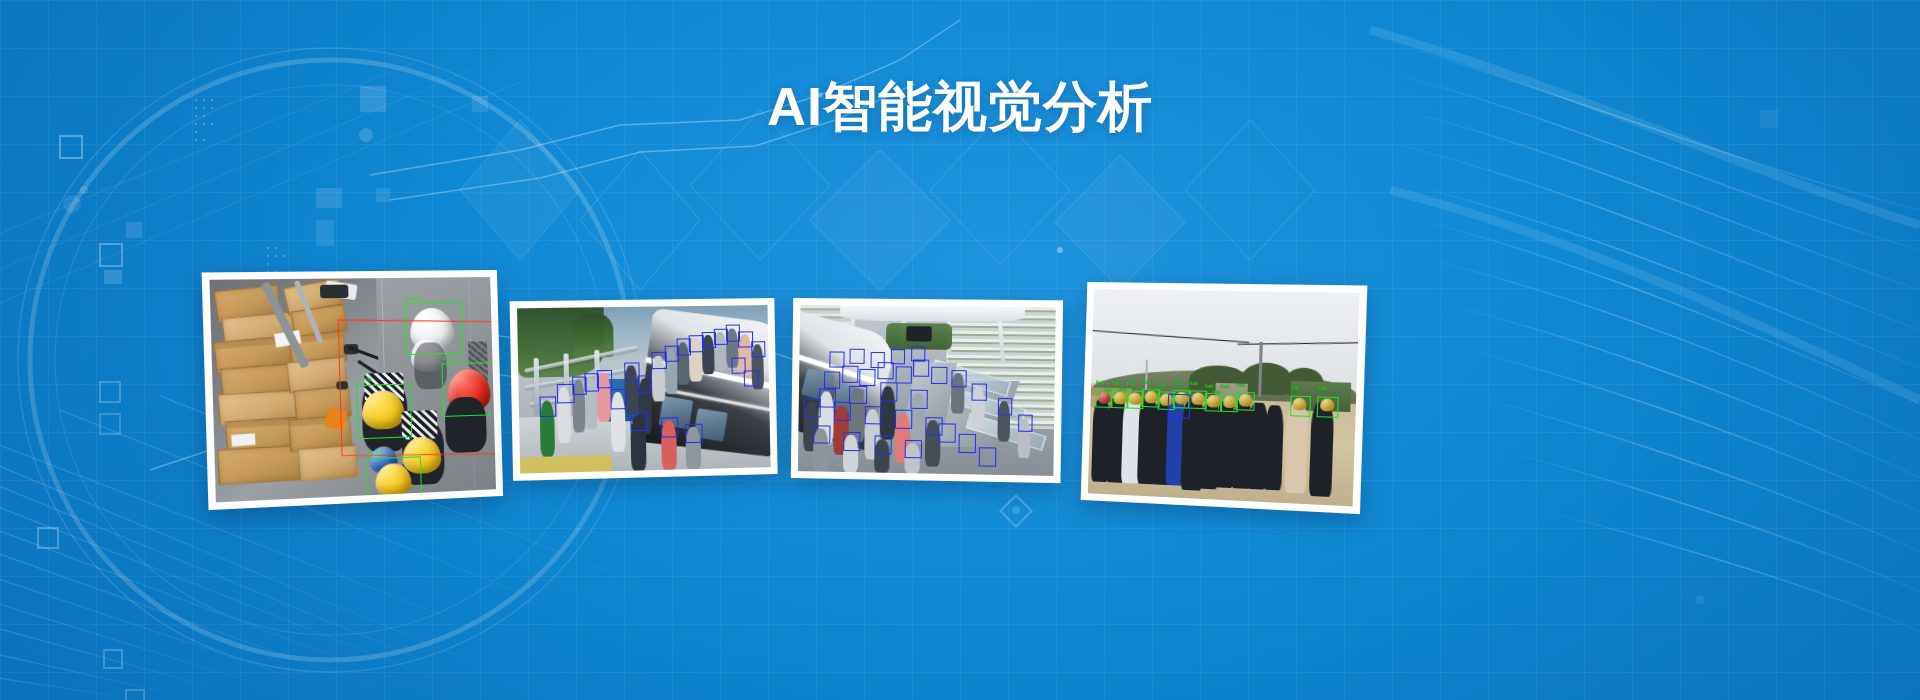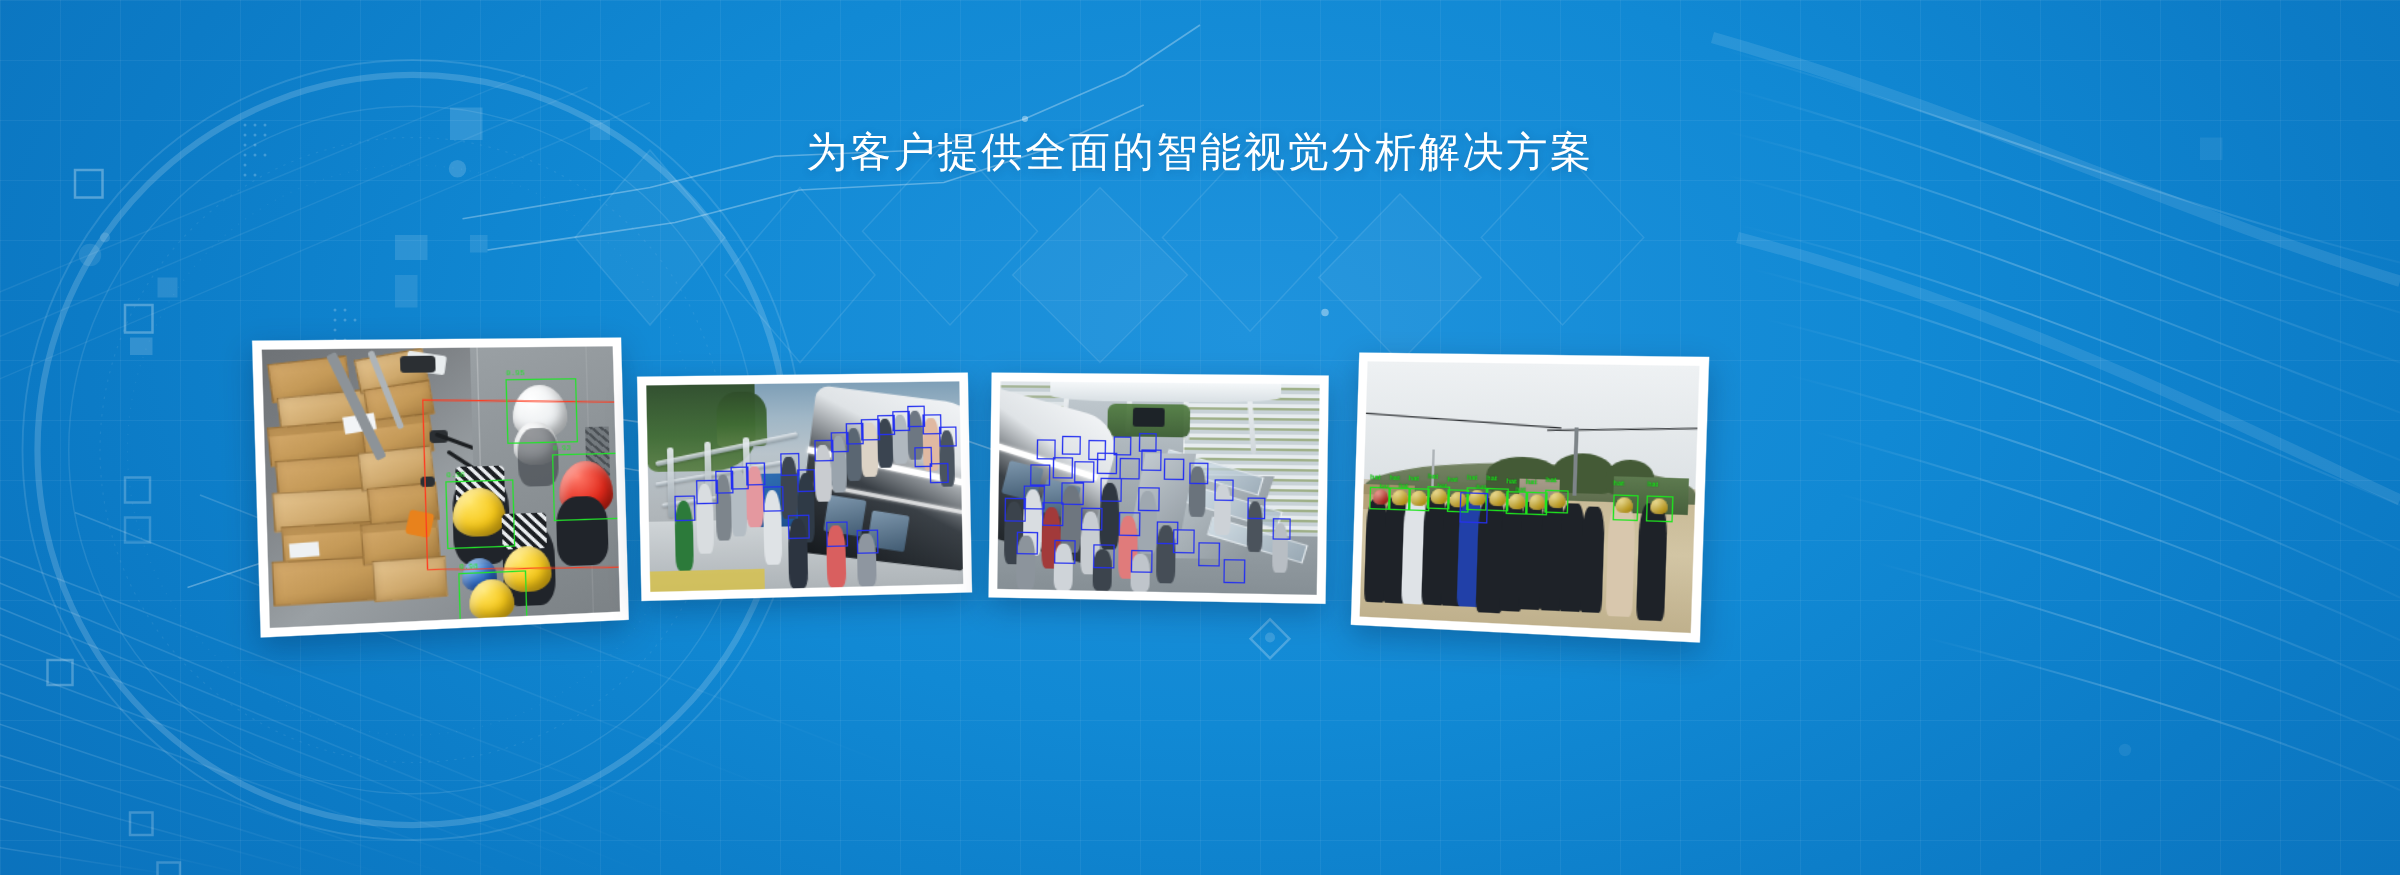--- a/index.html
+++ b/index.html
@@ -407,21 +407,21 @@
     <g fill="#ffffff">
       <circle cx="366" cy="135" r="7" fill-opacity="0.16"></circle>
       <circle cx="72" cy="204" r="9" fill-opacity="0.10"></circle>
       <circle cx="84" cy="190" r="4" fill-opacity="0.14"></circle>
       <circle cx="1016" cy="510" r="4" fill-opacity="0.16"></circle>
       <circle cx="1700" cy="600" r="5" fill-opacity="0.07"></circle>
     </g>
   </svg>
 
   <div class="copy">
-    <p class="subhead">为客户提供全面的智能视觉分析解决方案</p>
+    <h1 class="headline">AI智能视觉分析</h1>
   </div>
 
   <div class="strip">
 
     <div class="card" id="card-1">
       <div class="shot">
         <div class="scene sc-warehouse">
 
           <div class="carton" style="left:2%;  top:4%;  width:21%; height:13%; transform:rotate(-6deg);"></div>
           <div class="carton pale" style="left:4%;  top:16%; width:24%; height:12%; transform:rotate(-5deg);"></div>

